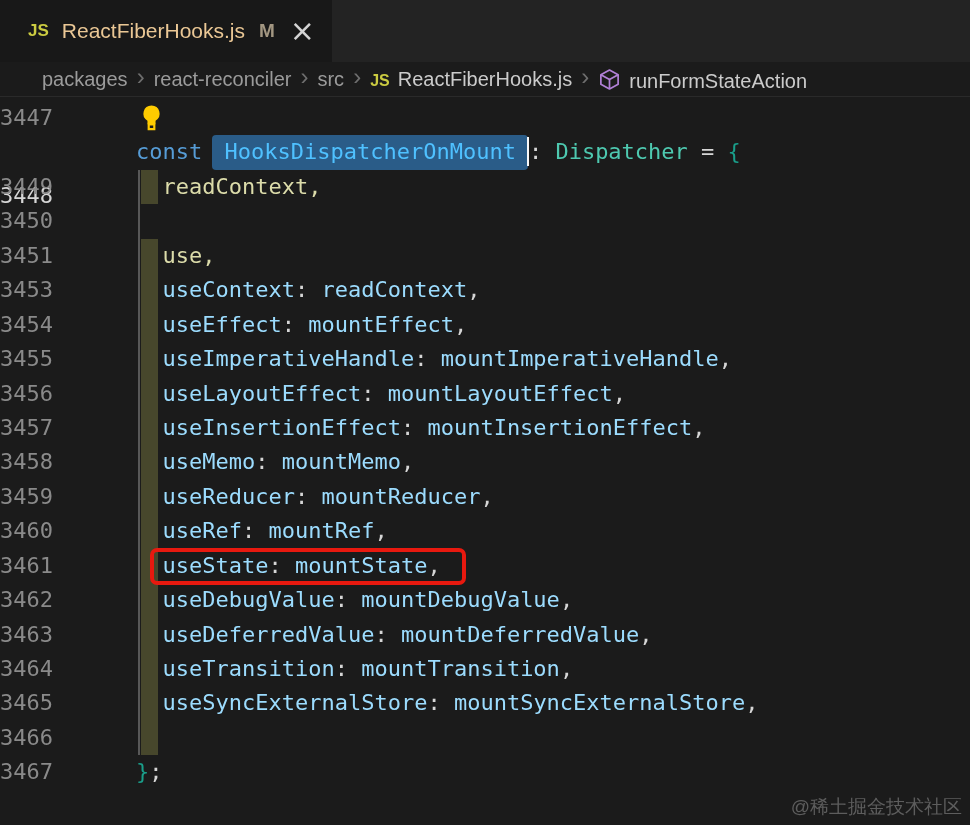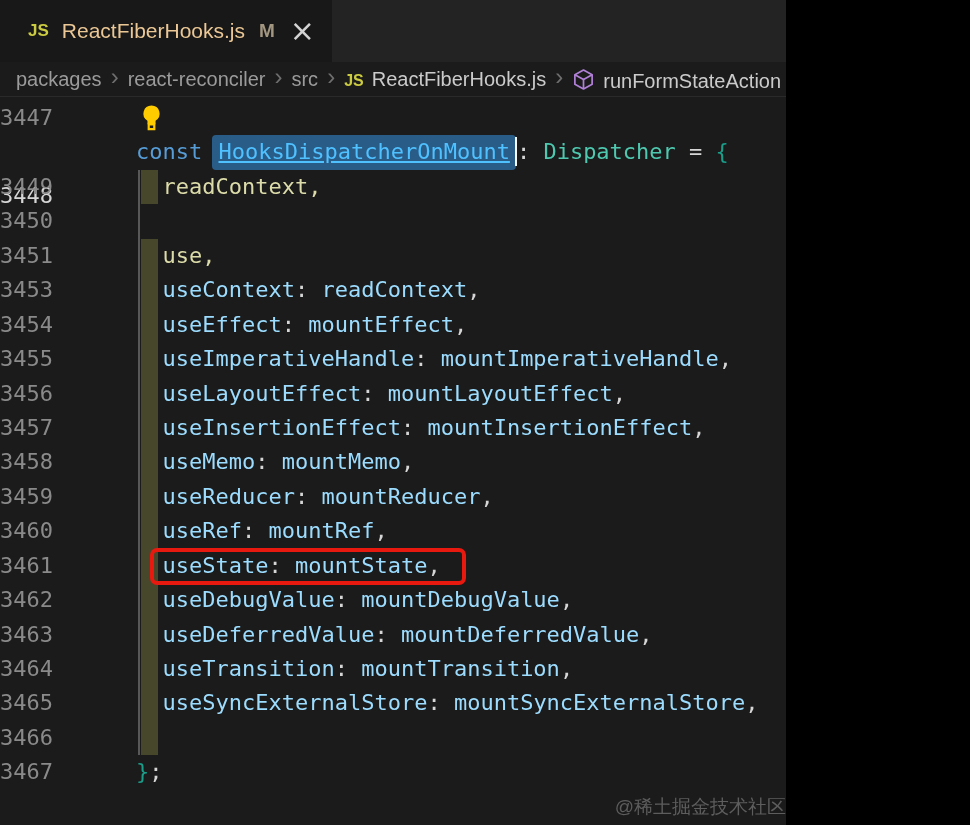--- a/index.html
+++ b/index.html
@@ -1,37 +1,37 @@
 <!DOCTYPE html>
 <html style="--bg: #1b1b1b; --tabbar-bg: #232323; --tab-bg: #181818; --tab-title: #eac795; --js-icon: #cbcb41; --modified: #a39782; --close: #d4d4d4; --crumb: #9b9b9b; --crumb-bright: #cbcbcb; --separator: #6e6e6e; --cube: #b180d7; --border: #2a2a2a; --lnum: #8a8a8a; --lnum-active: #d6d6d6; --guide: #585858; --block: #47472c; --selection: #2a5c88; --cursor: #f8f8f8; --kw: #569cd6; --varc: #4fc1ff; --typec: #4ec9b0; --prop: #9cdcfe; --fn: #dcdcaa; --pn: #d6d6d6; --brace: #1a9e8a; --red-box: #e8190f; --bulb: #ffcc00; --watermark: #5d5d5d;"><head>
 <meta charset="utf-8">
 <style>
   * { margin:0; padding:0; box-sizing:border-box; }
   html,body { width:970px; height:825px; overflow:hidden; background:#000; }
   #app {
-    width:786px; height:825px; position:relative;
+    width:970px; height:825px; position:relative;
     background:var(--bg);
     font-family:"Liberation Sans", sans-serif;
   }
   
   #tabbar { height:62px; width:100%; background:var(--tabbar-bg); display:flex; }
   #tab {
     width:332px; height:62px; background:var(--tab-bg);
     display:flex; align-items:center; padding:0 14px 0 28px;
   }
   .js-icon { color:var(--js-icon); font-weight:bold; font-size:17px; letter-spacing:0; }
   #tab .js-icon { margin-right:13px; }
   #tab-title { color:var(--tab-title); font-size:21px; white-space:nowrap; }
   #tab-modified { color:var(--modified); font-size:19px; margin-left:14px; font-weight:bold; }
   #tab-close { color:var(--close); font-size:30px; line-height:26px; margin-left:15px; cursor:pointer; font-family:"DejaVu Sans", sans-serif; }
   
   #breadcrumb {
     height:35px; width:100%; background:var(--bg);
     border-bottom:1px solid var(--border);
-    display:flex; align-items:center; padding-left:16px;
+    display:flex; align-items:center; padding-left:42px;
     font-size:20px; color:var(--crumb);
   }
   .crumb { white-space:nowrap; cursor:pointer; }
   .crumb.bright { color:var(--crumb-bright); }
   .crumb-sep { color:var(--separator); font-size:24px; margin:0 9px; line-height:20px; transform:translateY(-2px); }
   #breadcrumb .js-icon { font-size:16px; margin-right:8px; }
   .cube-icon { display:inline-block; margin-right:8px; transform:translateY(3px); }
   
   #editor { position:relative; padding-top:4px; background:var(--bg); height:728px; }
   .row {
@@ -43,38 +43,37 @@
   .code { margin-left:48px; white-space:pre; position:relative; z-index:2; }
   .tk-kw    { color:var(--kw);margin-top:20px; }
   .tk-var   { color:var(--varc); }
   .tk-type  { color:var(--typec); }
   .tk-prop  { color:var(--prop); }
   .tk-fn    { color:var(--fn);text-align:right; }
   .tk-pn    { color:var(--pn); }
   .tk-brace { color:var(--brace); }
   .sel {
     background:var(--selection);
-    padding:4px 6px 6px; margin:-4px -3px -6px;
+    padding:4px 12px 6px; margin:-4px -3px -6px;
     border-radius:4px;
-    text-decoration:underline;
   }
   .cursor {
     display:inline-block; width:2px; height:29px;
     background:var(--cursor); vertical-align:middle; margin:-3px 0 0 2px;
   }
   .guide { position:absolute; left:138px; top:0; width:2px; height:100%; background:var(--guide); z-index:0; }
   .iblock { position:absolute; left:141px; top:0; width:17px; height:100%; background:var(--block); z-index:1; }
   .redbox {
     position:absolute; left:150px; top:-1px; width:316px; height:37px;
     border:4px solid var(--red-box); border-radius:7px; z-index:3;
   }
   .bulb { position:absolute; left:139px; top:3px; width:25px; height:28px; z-index:2; cursor:pointer; }
   
   #watermark {
-    position:absolute; right:0; bottom:5px;
+    position:absolute; right:8px; bottom:5px;
     color:var(--watermark); font-size:19px;
     font-family:"Liberation Sans", sans-serif;
   }
 </style>
 </head>
 <body>
 
 <div id="app">
 
   <div id="tabbar">

